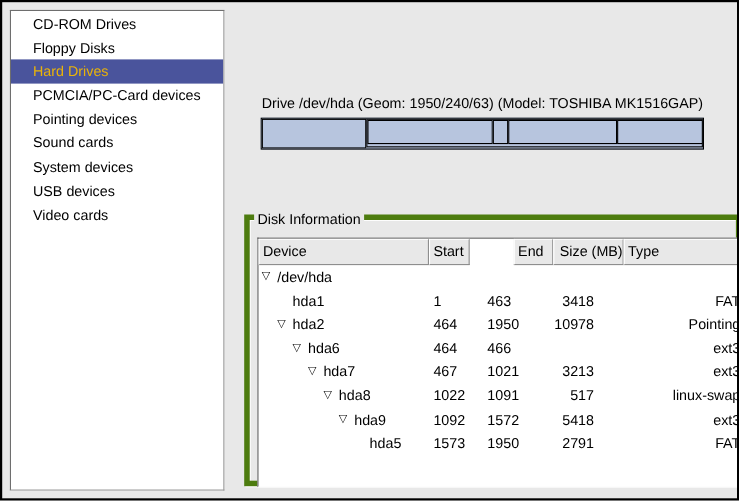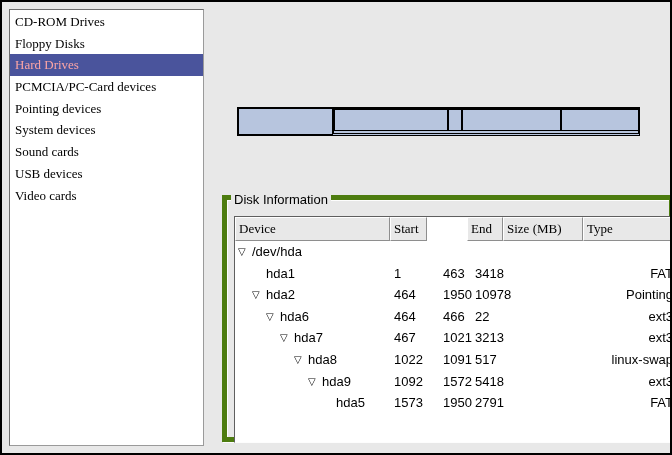--- a/index.html
+++ b/index.html
@@ -19,26 +19,25 @@
   .sidebar{
     position:absolute;left:7px;top:7px;width:195px;height:437px;
     background:#fff;
     border:1px solid #6e6e6e;
     border-bottom-color:#9a9a9a;border-right-color:#9a9a9a;
     list-style:none;margin:0;padding:1px 0 0 0;
     overflow:hidden;
   }
   .sidebar li{
     height:21.7px;line-height:21.7px;
-    padding-left:5px;white-space:nowrap;
+    padding-left:20px;white-space:nowrap;
     cursor:default;
-    font-family:Liberation Serif, serif;
   }
   .sidebar li.selected{
-    background:var(--sel,#4a549c);color:#fca5a5;
+    background:var(--sel,#4a549c);color:#eab308;
   }
   
   .drive-label{
     position:absolute;left:215px;top:84px;width:443px;height:16px;
     text-align:center;white-space:nowrap;
   }
   .part-bar{
     position:absolute;left:235px;top:105px;width:403px;height:29px;
     background:var(--part,#b7c5de);
     border:1px solid #000;
@@ -63,61 +62,62 @@
     white-space:nowrap;
   }
   
   .disk-table{
     position:absolute;left:7px;top:16px;width:440px;height:227px;
     background:#fff;
     border:1px solid #5f5f5f;
     border-bottom-color:#fdfdfd;border-right-color:#fdfdfd;
     overflow:hidden;
   }
-  .thead{display:flex;height:24px;font-family:Liberation Serif, serif;}
+  .thead{display:flex;height:24px;}
   .th{
     background:var(--bg,#e8e8e8);
     border-top:1px solid #fff;border-left:1px solid #fff;
     border-right:1px solid #8e8e8e;border-bottom:1px solid #8e8e8e;
     padding-left:3px;line-height:21px;
     white-space:nowrap;overflow:hidden;
     cursor:default;
   }
   .tbody{position:relative;}
   .tr{display:flex;height:21.6px;line-height:21.6px;}
   .td{white-space:nowrap;overflow:hidden;}
-  .hc0{width:155px;} .hc1{width:37px;} .hc2{width:36px;margin-left:40px;} .hc3{width:80px;} .hc4{flex:1;}
+  .hc0{width:155px;} .hc1{width:37px;} .hc2{width:36px;margin-left:40px;} .hc3{width:64px;text-align:right;} .hc4{flex:1;}
   .bc0{width:155px;padding-left:3px;}
   .bc1{width:37px;padding-left:4px;}
   .bc2{width:36px;padding-left:4px;margin-left:12px;}
-  .bc3{width:69px;text-align:left;padding-right:4px;}
+  .bc3{width:69px;text-align:right;padding-right:4px;}
   .bc4{flex:1;padding-left:5px;text-align:right;}
   .expander{
     display:inline-block;width:14px;
     font-size:10px;vertical-align:top;
   }
   .indent{display:inline-block;height:1px;}
 </style>
 </head>
 <body>
 
 <div class="window">
 
   <ul class="sidebar">
       <li class="">CD-ROM Drives</li>
       <li class="">Floppy Disks</li>
       <li class="selected">Hard Drives</li>
       <li class="">PCMCIA/PC-Card devices</li>
       <li class="">Pointing devices</li>
+      <li class="">Sound cards</li>
       <li class="">System devices</li>
-      <li class="">Sound cards</li>
       <li class="">USB devices</li>
       <li class="">Video cards</li>
     </ul>
 
+  <div class="drive-label">Drive /dev/hda (Geom: 1950/240/63) (Model: TOSHIBA MK1516GAP)</div>
 
   <div class="part-bar">
       <div class="part-seg primary" style="left: 0%; width: 23.7436%;"></div>
       <div class="part-seg extended" style="left: 23.7436%; width: 76.2564%;"></div>
       <div class="part-seg logical" style="left: 23.7436%; width: 0.153846%;"></div>
       <div class="part-seg logical" style="left: 23.8974%; width: 28.4615%;"></div>
       <div class="part-seg logical" style="left: 52.359%; width: 3.58974%;"></div>
       <div class="part-seg logical" style="left: 55.9487%; width: 24.6667%;"></div>
       <div class="part-seg logical" style="left: 80.6154%; width: 19.3846%;"></div>
     </div>
@@ -152,21 +152,20 @@
             <div class="td bc0"><span class="indent" style="width: 14px;"></span><span class="expander">▽</span><span>hda2</span></div>
             <div class="td bc1">464</div>
             <div class="td bc2">1950</div>
             <div class="td bc3">10978</div>
             <div class="td bc4">Pointing</div>
           </div>
           <div class="tr">
             <div class="td bc0"><span class="indent" style="width: 28px;"></span><span class="expander">▽</span><span>hda6</span></div>
             <div class="td bc1">464</div>
             <div class="td bc2">466</div>
-            <div class="td bc3">22</div>
             <div class="td bc4">ext3</div>
           </div>
           <div class="tr">
             <div class="td bc0"><span class="indent" style="width: 42px;"></span><span class="expander">▽</span><span>hda7</span></div>
             <div class="td bc1">467</div>
             <div class="td bc2">1021</div>
             <div class="td bc3">3213</div>
             <div class="td bc4">ext3</div>
           </div>
           <div class="tr">

